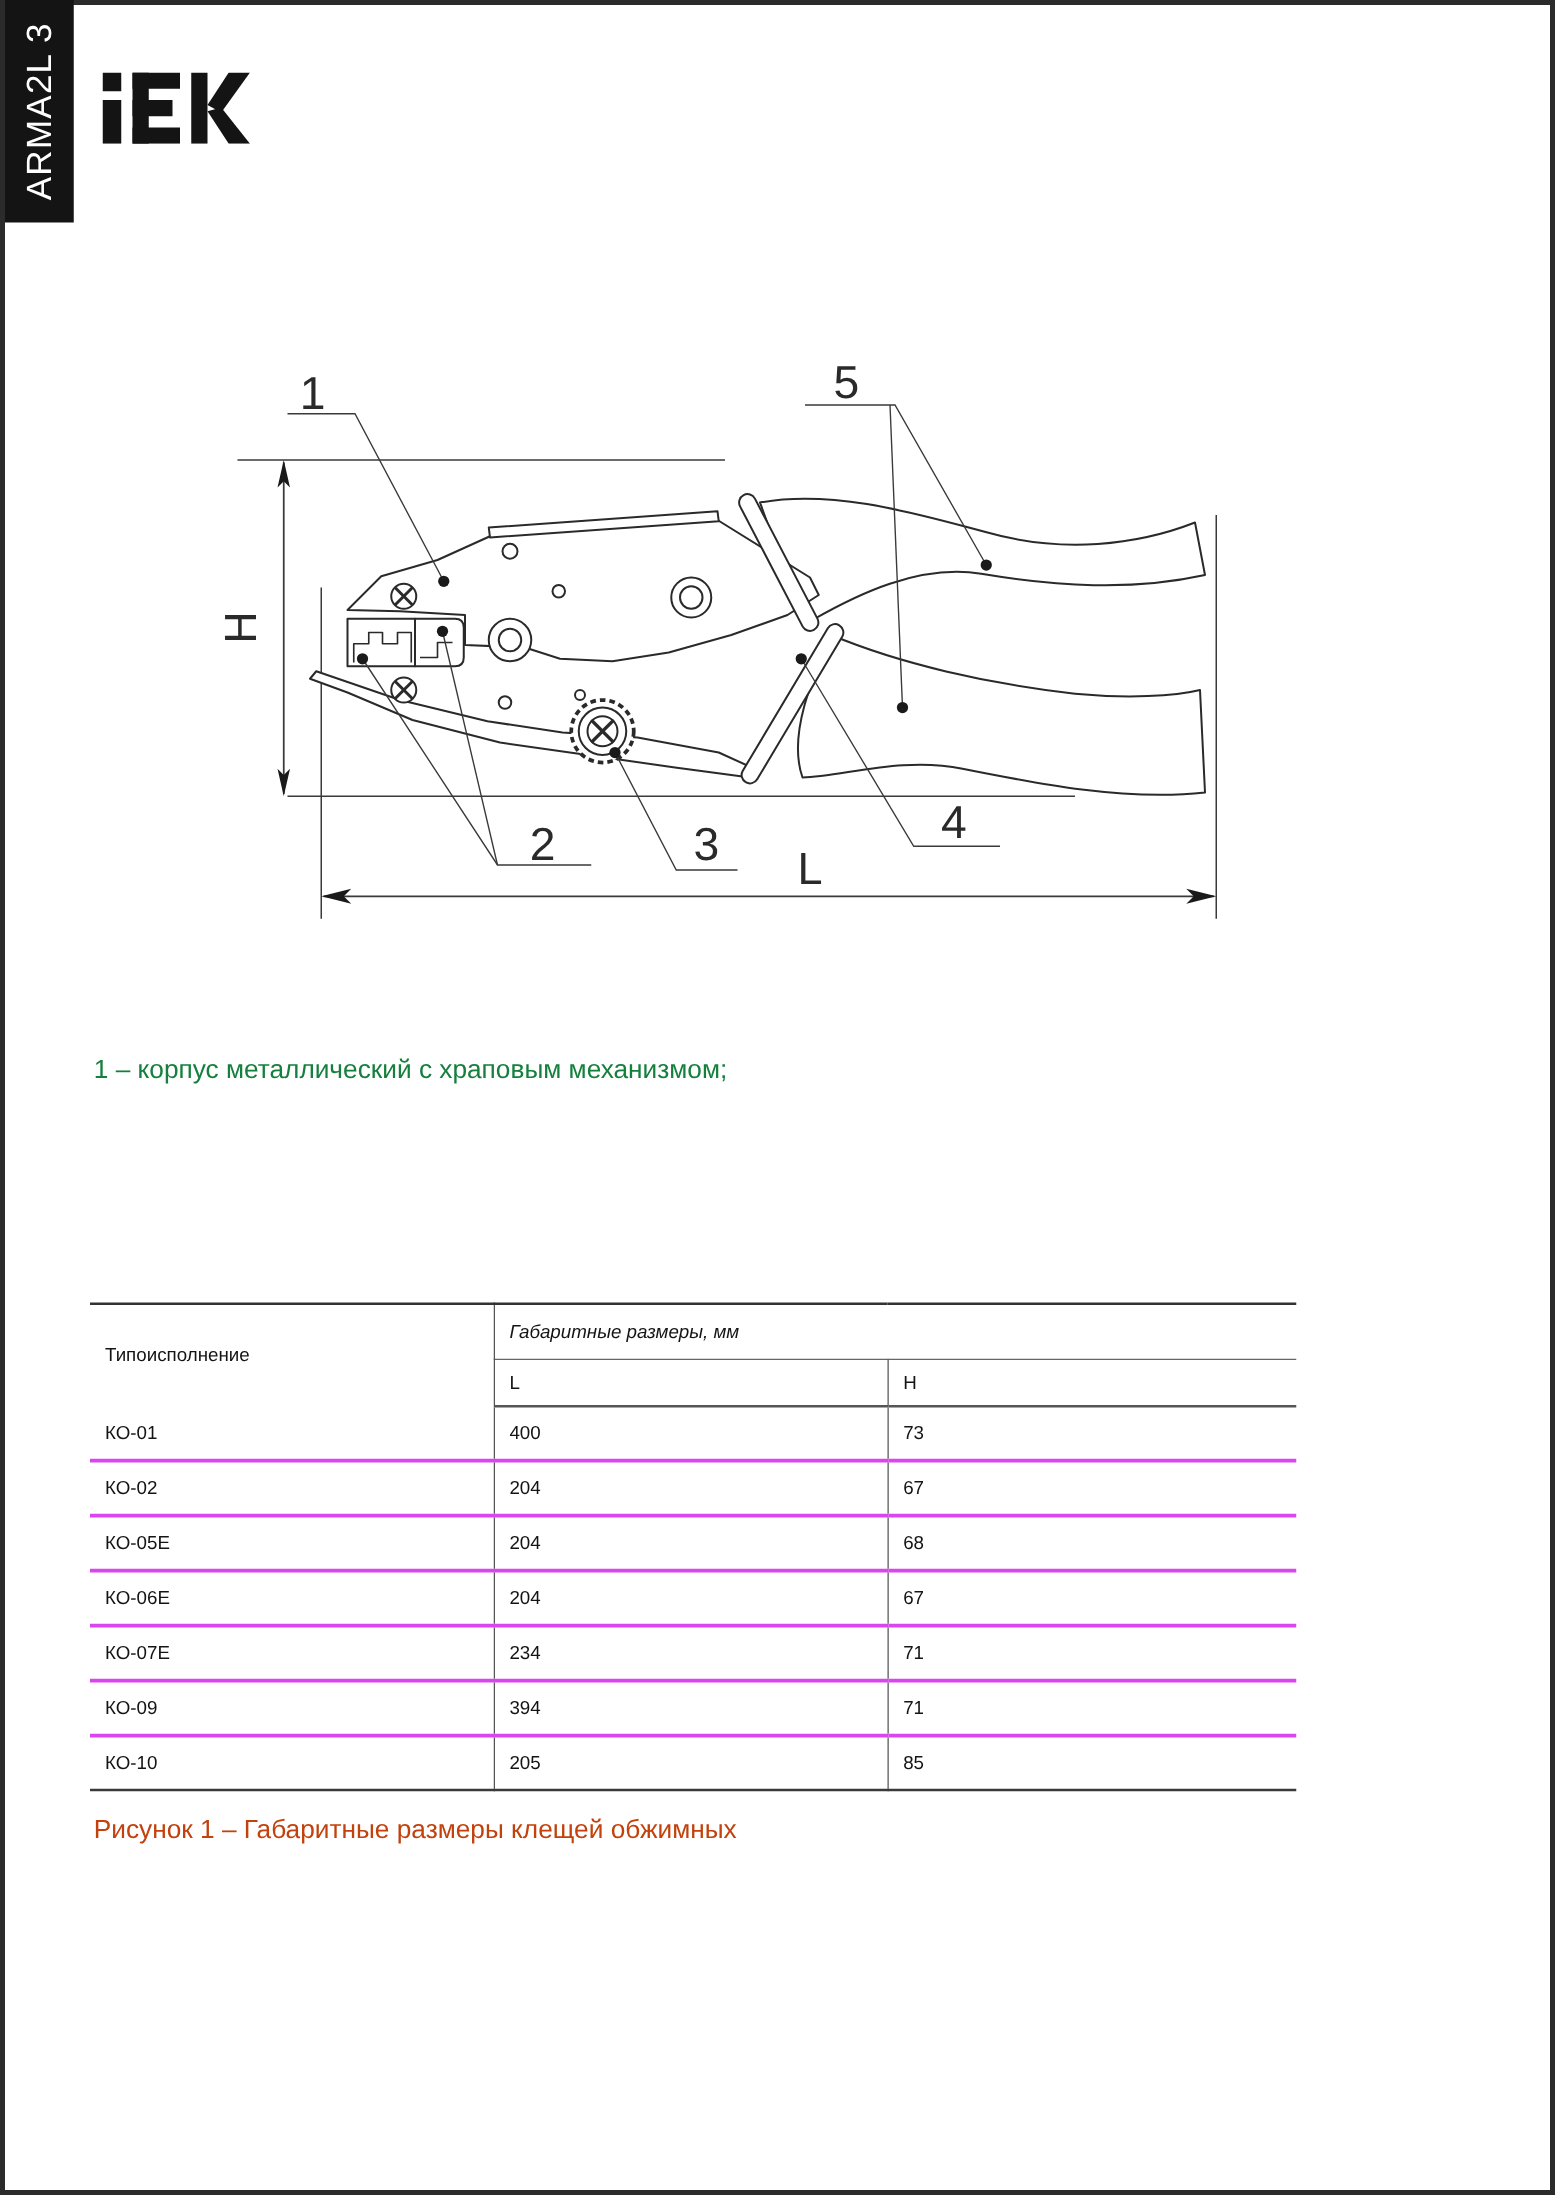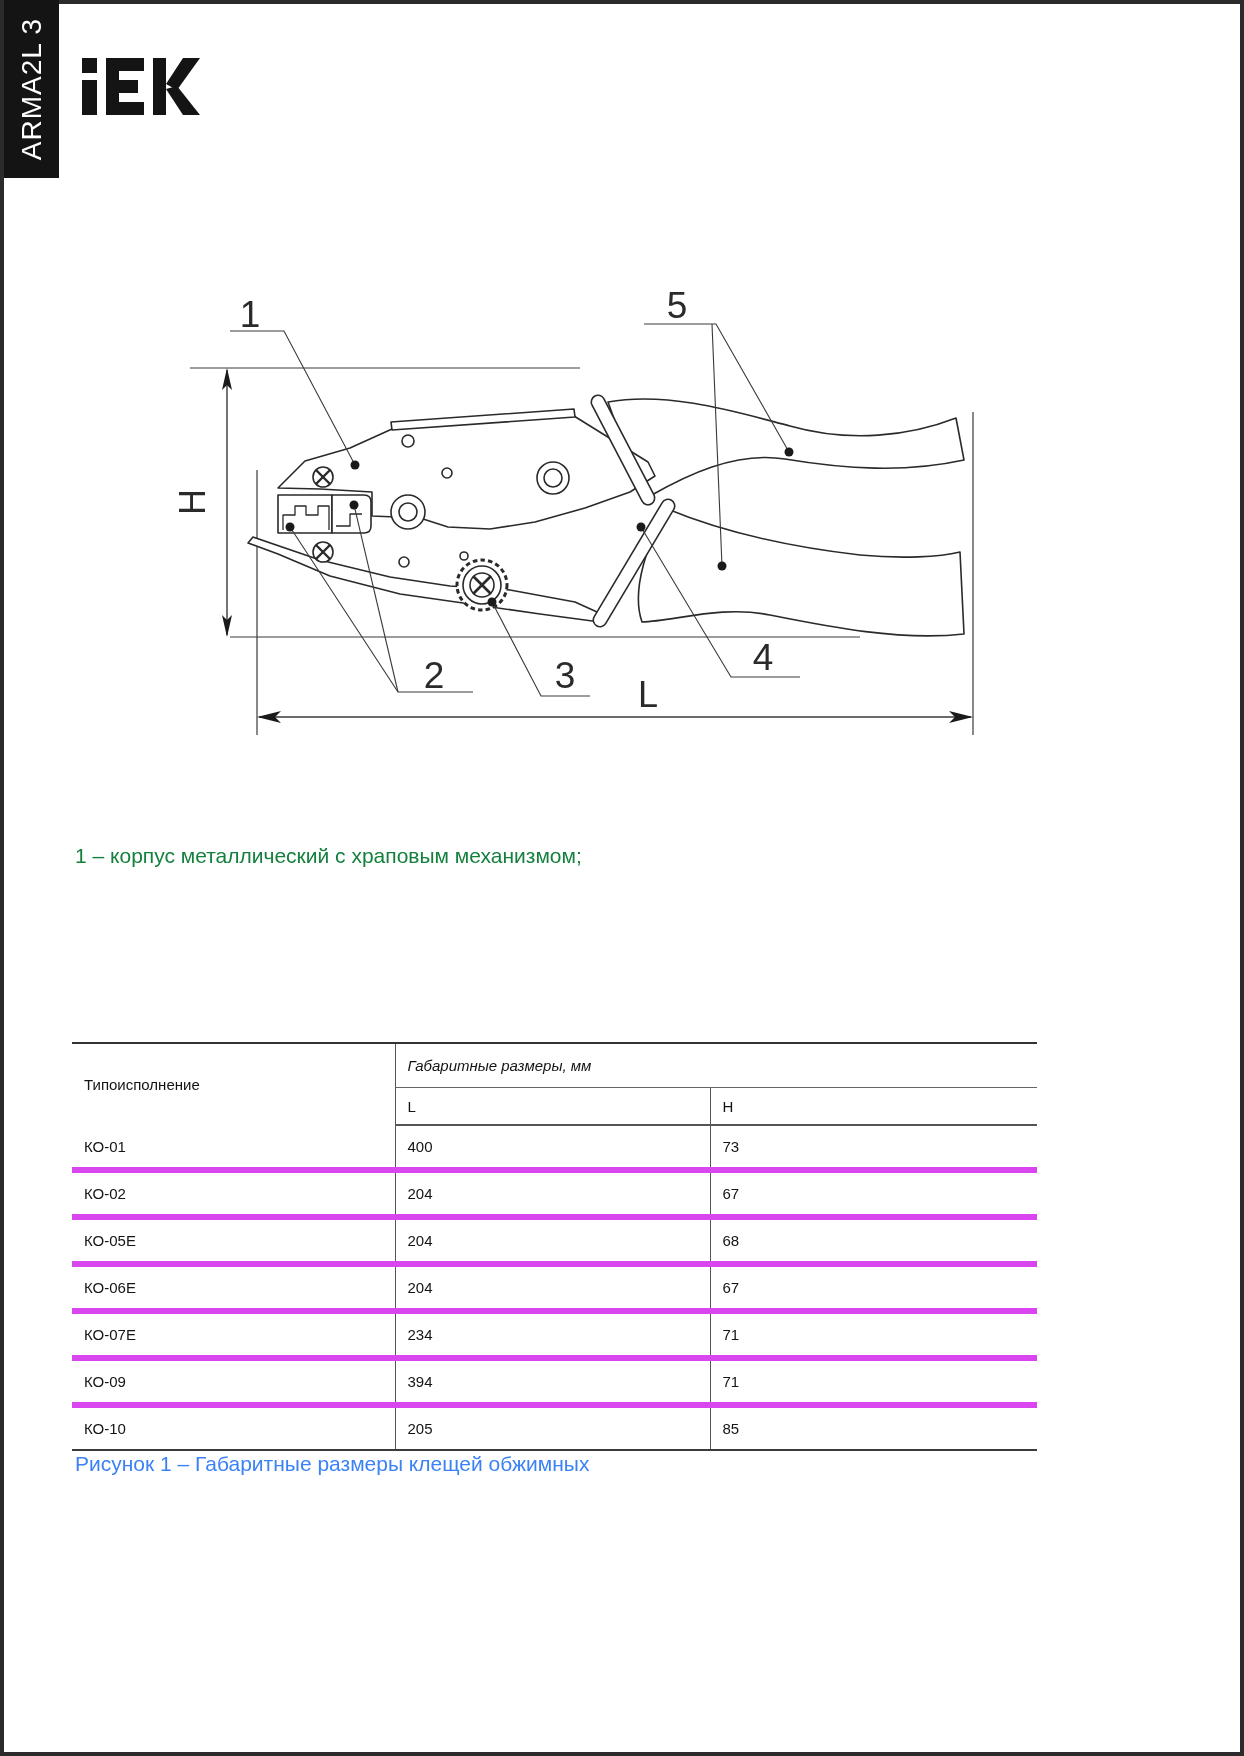--- a/index.html
+++ b/index.html
@@ -11,38 +11,38 @@
   .page-frame{position:absolute;inset:0;border:4px solid #2b2b2b;pointer-events:none;}
   .side-tab{
     position:absolute;left:4px;top:0;width:55px;height:178px;background:#141414;
   }
   .side-tab span{
     position:absolute;left:50%;top:50%;transform:translate(-50%,-50%) rotate(-90deg);
     color:#fff;font-size:28px;letter-spacing:1px;white-space:nowrap;
   }
   .logo{position:absolute;left:82px;top:58px;}
   .legend{position:absolute;left:75px;top:842px;font-size:21px;line-height:27px;color:#15803d;}
-  .caption{position:absolute;left:75px;top:1452px;font-size:21px;color:#3b82f6;}
+  .caption{position:absolute;left:75px;top:1452px;font-size:21px;color:#c2410c;}
   .dim-table{
     position:absolute;left:72px;top:1042px;width:965px;border-collapse:collapse;
     font-size:15px;color:#141414;table-layout:fixed;
   }
   .dim-table td{padding:0 0 0 12px;vertical-align:middle;}
   .dim-table .c1{width:323px;}
   .dim-table .c2{width:315px;}
   .dim-table .c3{width:327px;}
   .r-head1 td{height:43px;}
   .r-head2 td{height:36px;}
   .r-data td{height:41px;}
   
   .dim-table{border-top:2px solid #333;border-bottom:2px solid #3a3a3a;}
   td.bdr-r{border-right:1px solid #555;}
   td.bdr-b-strong{border-bottom:2px solid #555;}
   td.bdr-b-thin{border-bottom:1px solid #666;font-style:italic;}
-  .r-data td{border-bottom:6px solid #d946ef;}
+  .r-data td{border-bottom:3px solid #d946ef;}
   .r-data:last-child td{border-bottom:none;}
   svg text{font-family:"Liberation Sans",sans-serif;}
 </style>
 </head>
 <body>
 
 <div class="page">
 
   <div class="page-frame"></div>
 

